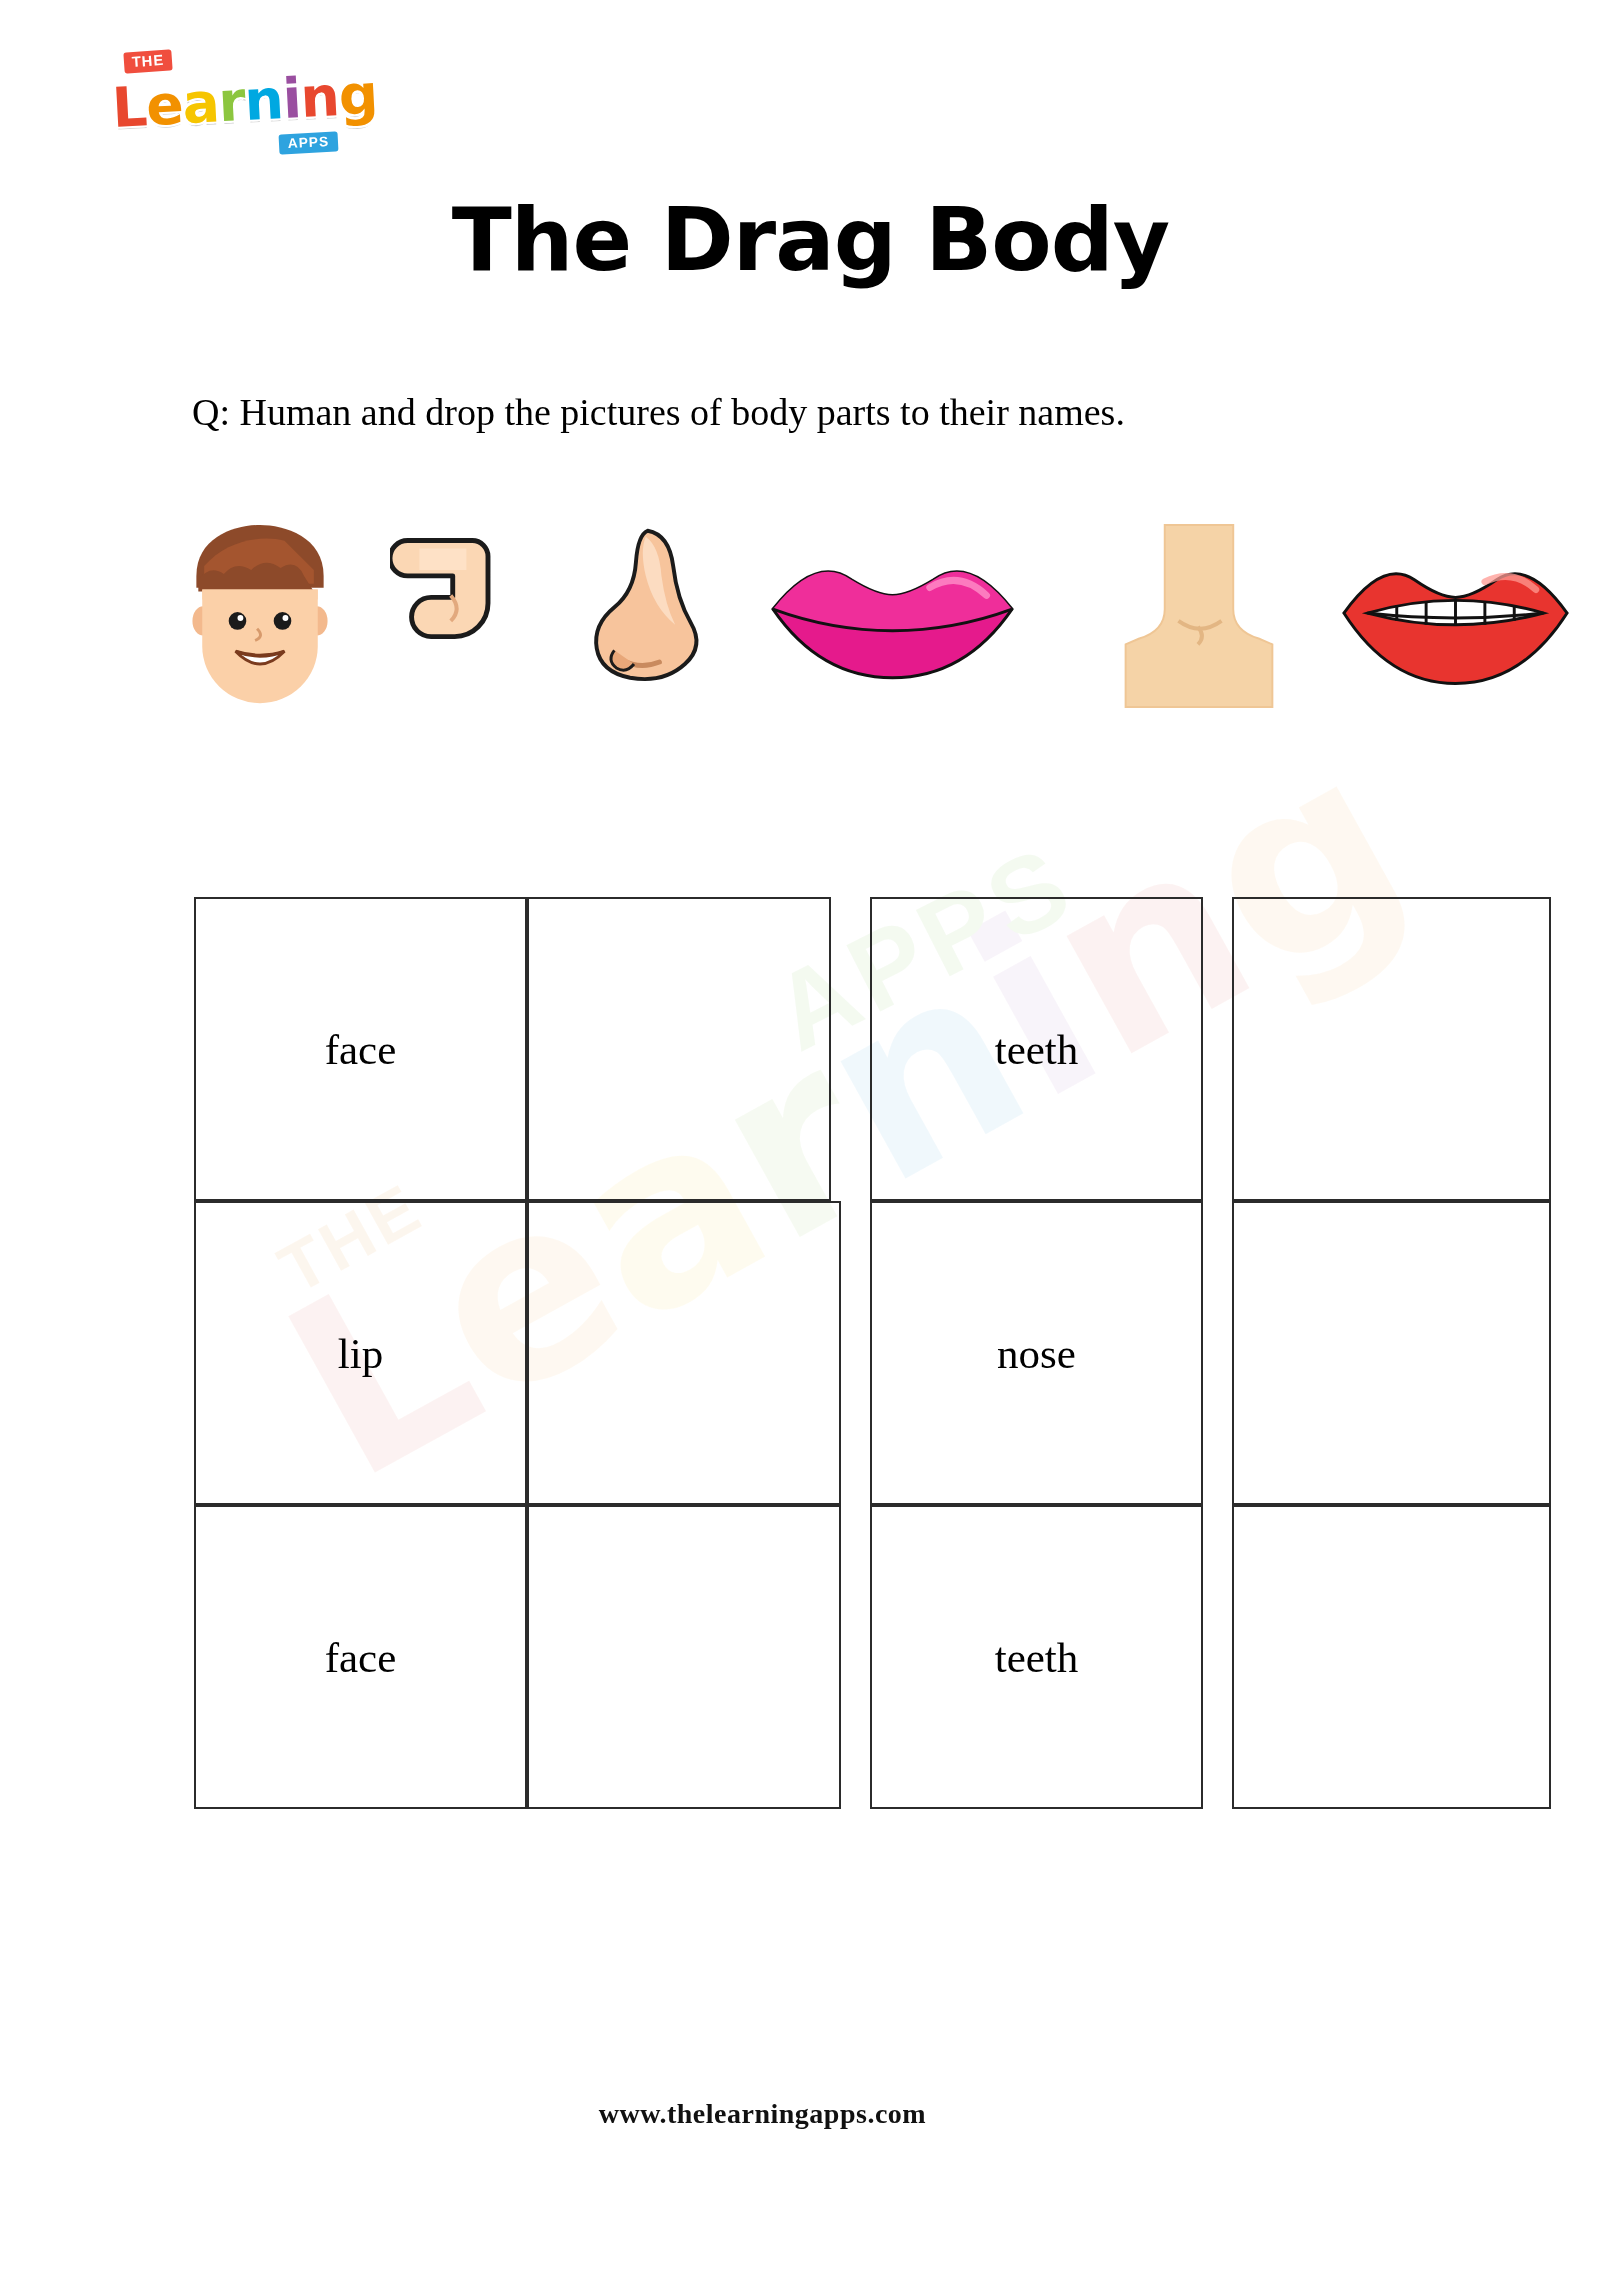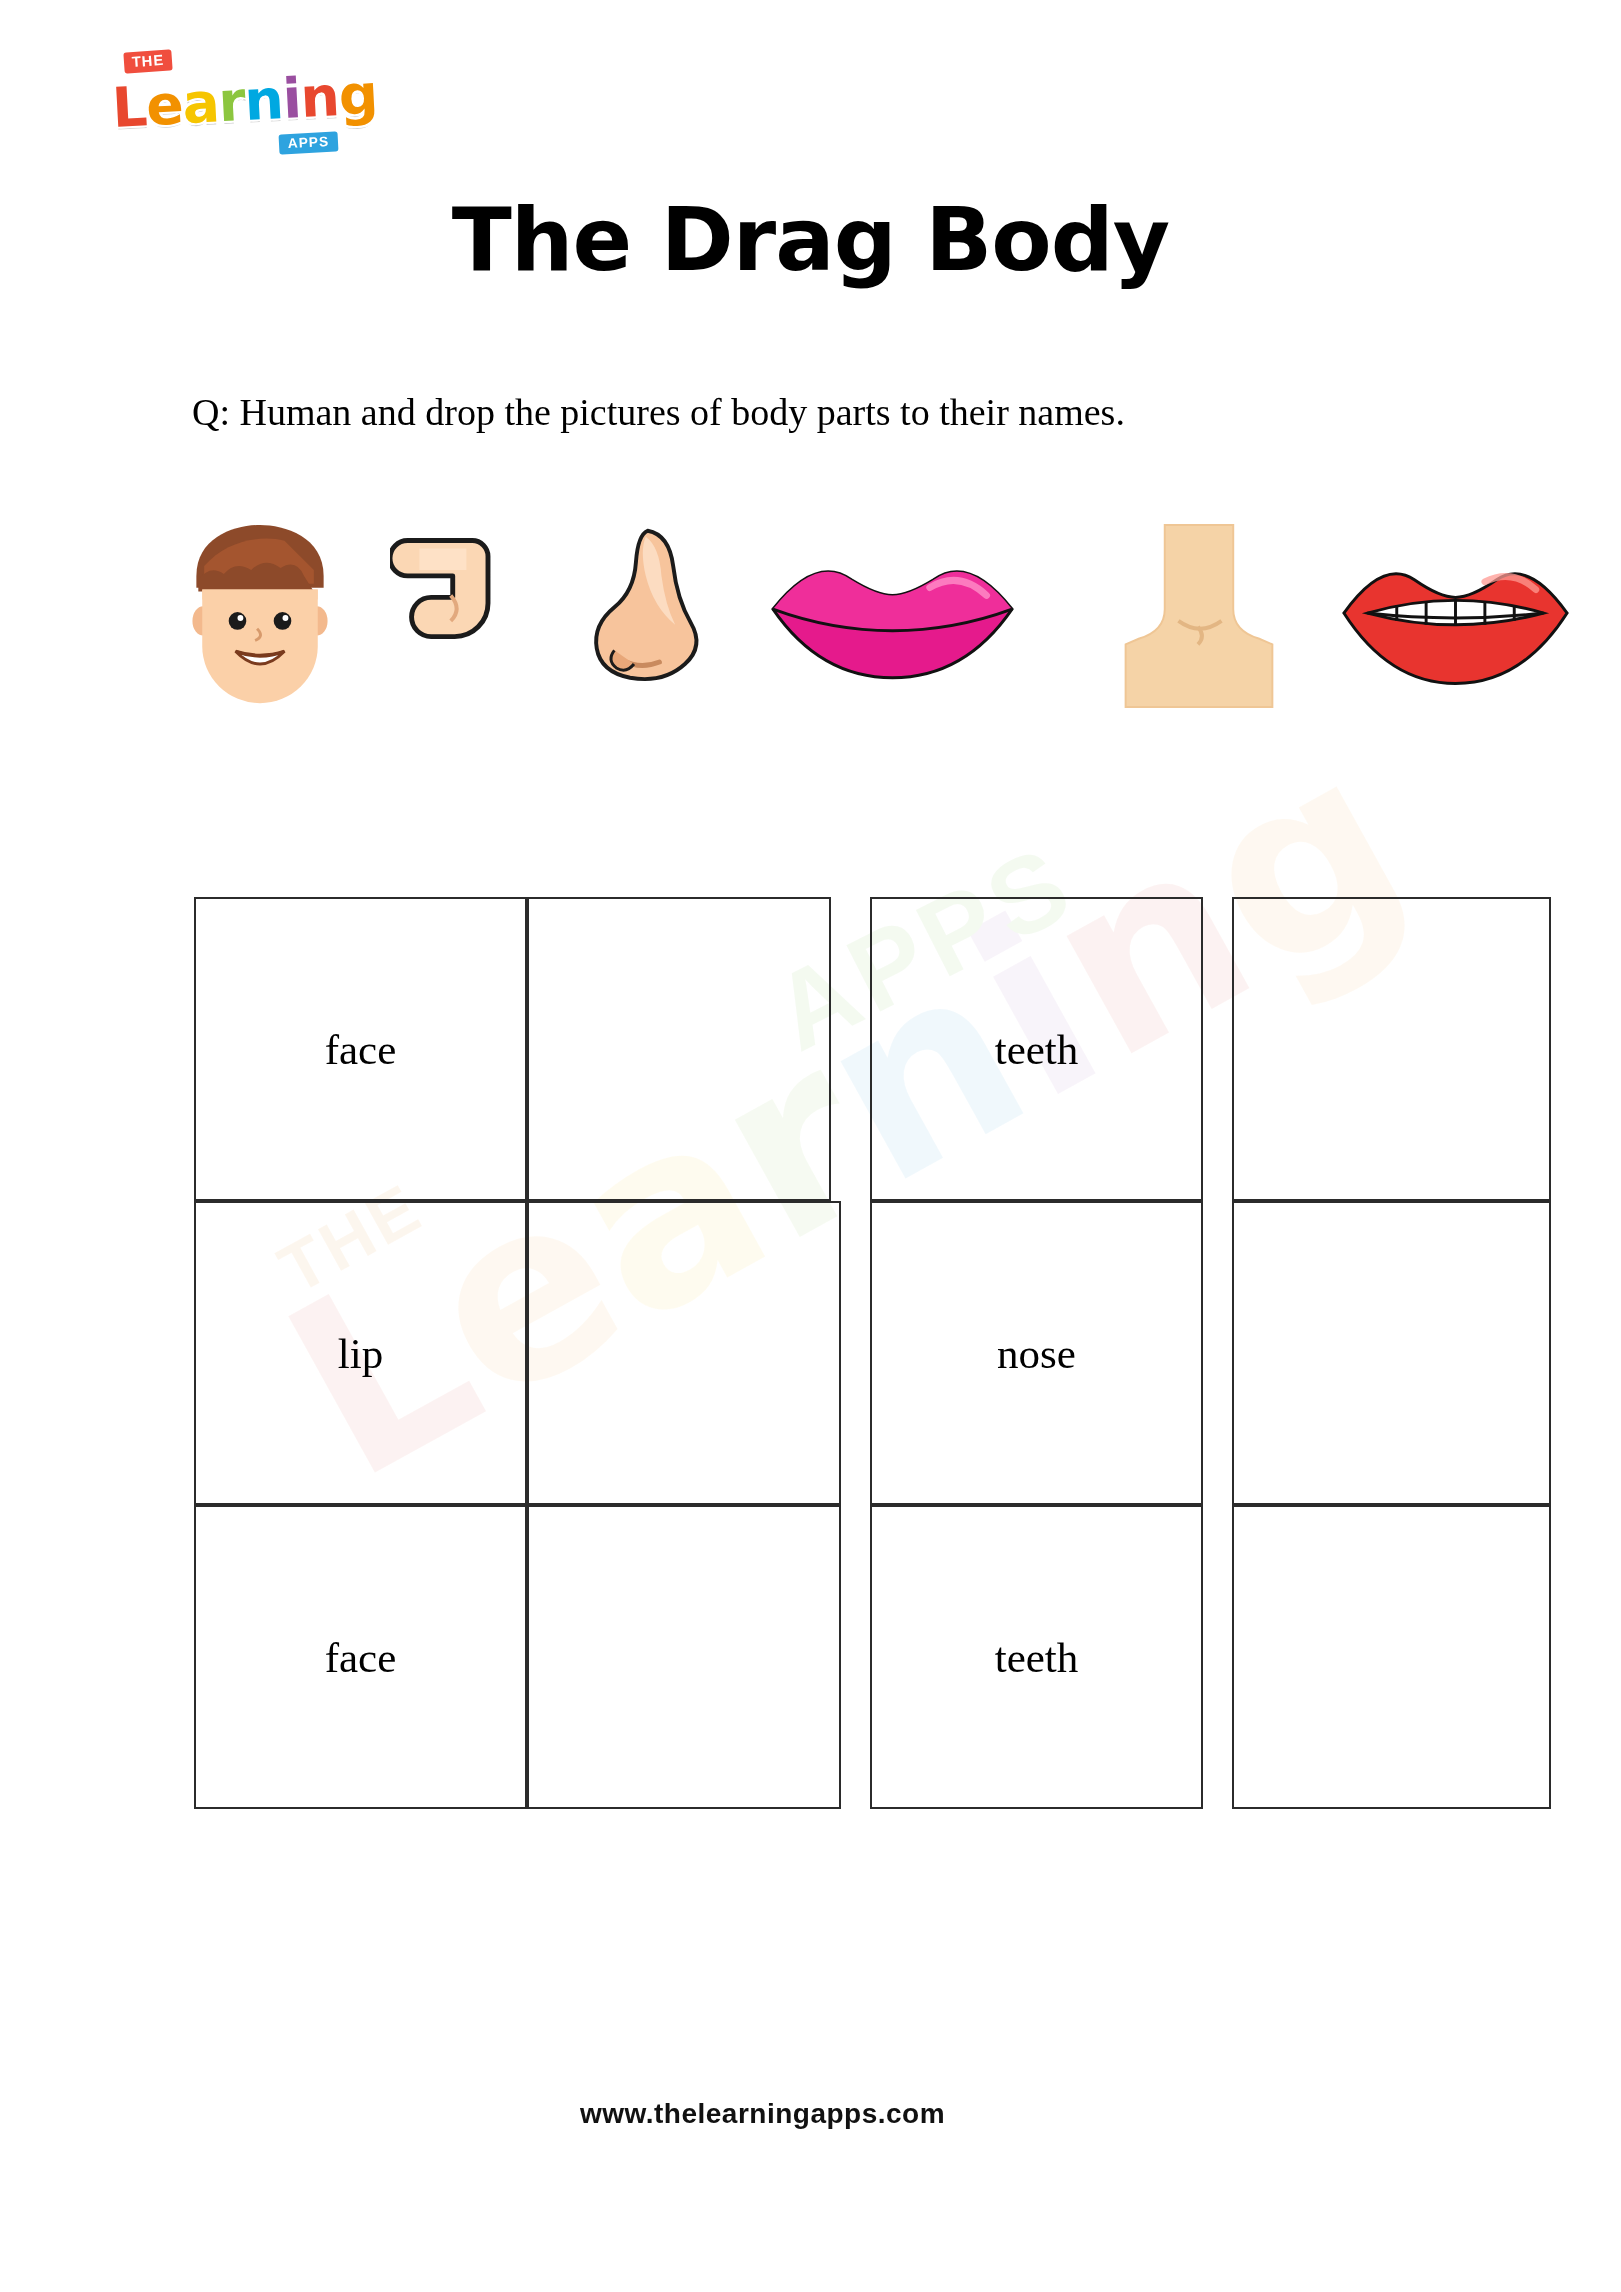--- a/index.html
+++ b/index.html
@@ -200,21 +200,21 @@
   .r3 .right .cell-label { width: 333px; }
   .r3 .right .cell-drop  { width: 319px; }
 
   
   #footer {
     position: absolute;
     left: 0;
     top: 2098px;
     width: 1525px;
     text-align: center;
-    font-family: Liberation Sans, sans-serif;
+    font-family: Liberation Serif, serif;
     font-weight: bold;
     font-size: 28px;
     color: #111111;
     letter-spacing: 0.5px;
   }
 </style>
 </head>
 <body>
 
 <div id="logo">

